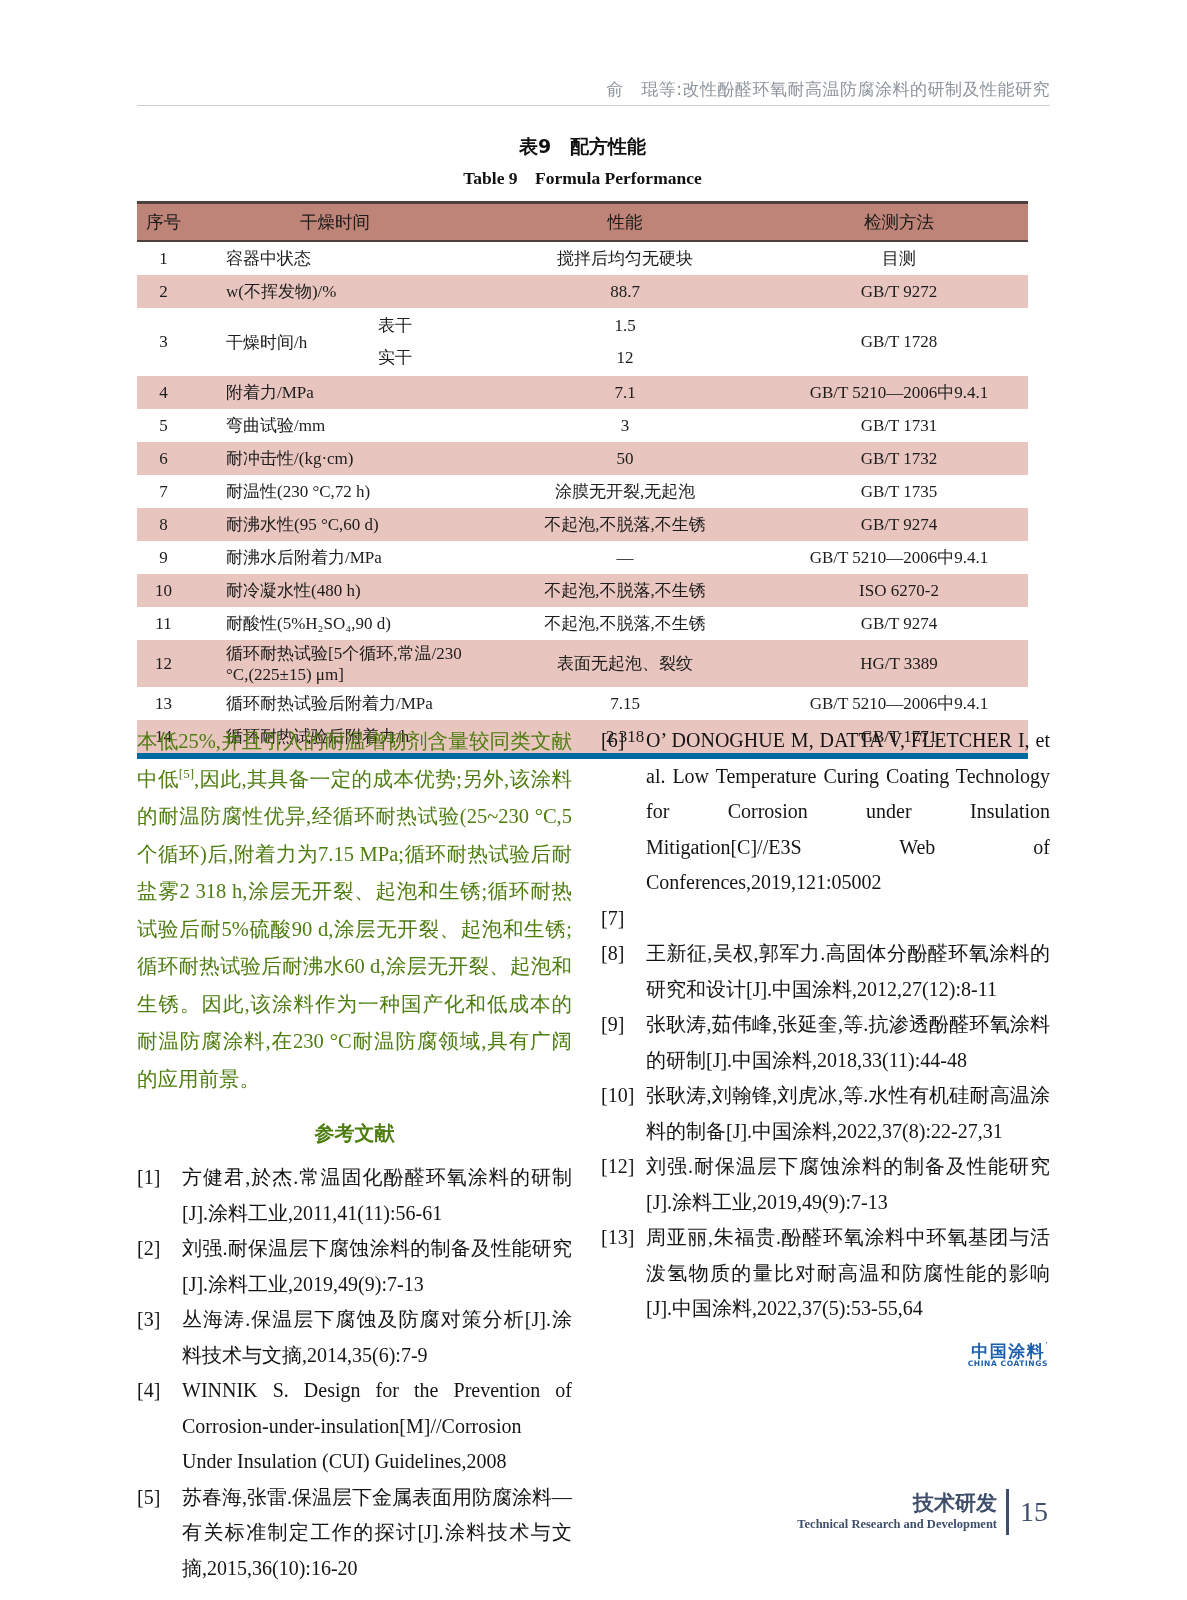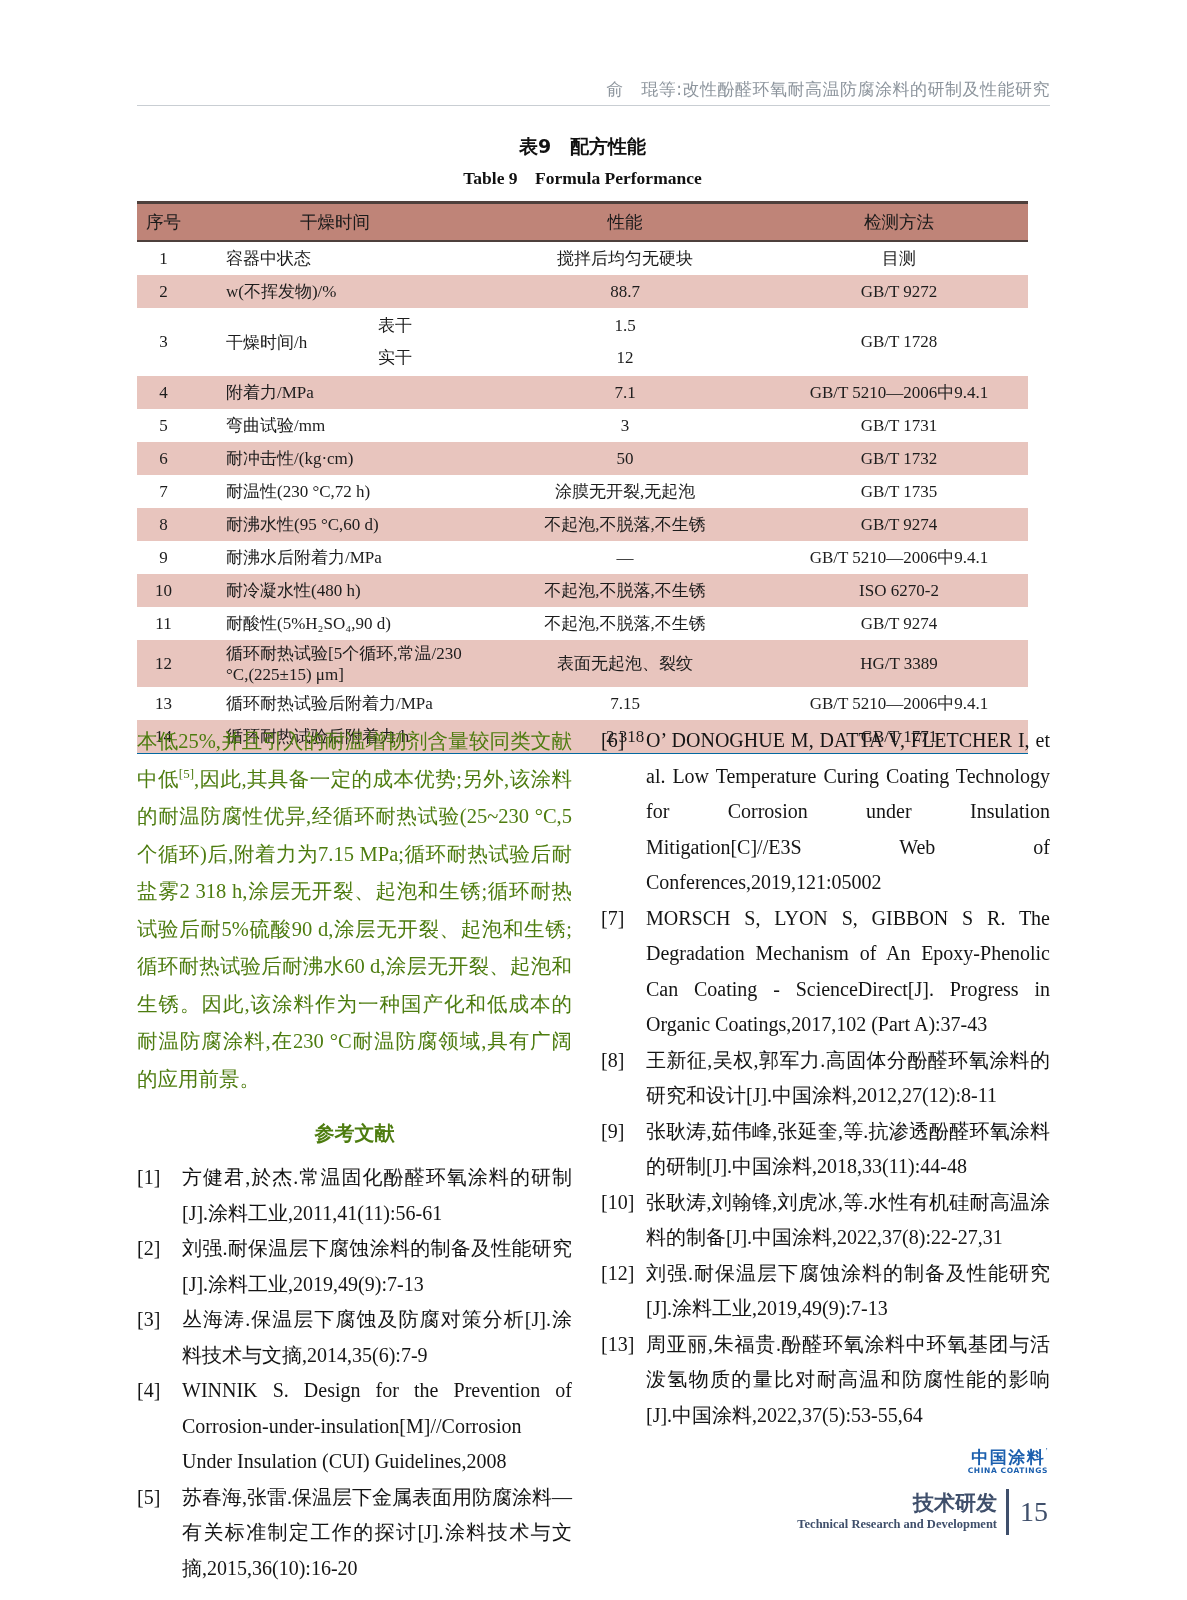--- a/index.html
+++ b/index.html
@@ -16,21 +16,21 @@
     text-align:right; font-size:17px; color:#8d959d;
     font-family:"DejaVu Sans","Liberation Sans",sans-serif; letter-spacing:.5px;
   }
   .head-rule { position:absolute; top:105px; left:137px; width:913px; height:1px; background:#c9ced3; }
 
   
   .table-block { position:absolute; top:134px; left:137px; width:891px; }
   .tbl-title-cn { text-align:center; font-size:19px; font-weight:bold;
     font-family:"DejaVu Sans","Liberation Sans",sans-serif; color:#111; }
   .tbl-title-en { text-align:center; font-size:17.5px; font-weight:bold; margin-top:6px; color:#111; }
-  .tbl { margin-top:11px; border-top:3px solid #4e403c; border-bottom:1px solid #0369a1; }
+  .tbl { margin-top:11px; border-top:3px solid #4e403c; border-bottom:6px solid #0369a1; }
   .thead { display:flex; background:#bf8478; border-bottom:2px solid #4e403c; align-items:center; }
   .th { font-size:17.5px; text-align:center; padding:6px 0; color:#1a1a1a; }
   .c-no { width:53px; }
   .c-item { width:290px; }
   .c-perf { width:290px; }
   .c-method { width:258px; }
   .trow { display:flex; align-items:center; min-height:33px; font-size:17px; }
   .trow.shaded { background:#e8c5be; }
   .tcell { padding:2px 0; }
   .tcell.c-no { text-align:center; }
@@ -213,21 +213,20 @@
         </div>
     </div>
     <div class="col-right">
       <div>
           <div class="ref">
             <span class="ref-label">[6]</span>
             <span class="ref-text">O’ DONOGHUE M, DATTA V, FLETCHER I, et al. Low Temperature Curing Coating Technology for Corrosion under Insulation Mitigation[C]//E3S Web of Conferences,2019,121:05002</span>
           </div>
           <div class="ref">
             <span class="ref-label">[7]</span>
-            <span class="ref-text">MORSCH S, LYON S, GIBBON S R. The Degradation Mechanism of An Epoxy-Phenolic Can Coating - ScienceDirect[J]. Progress in Organic Coatings,2017,102 (Part A):37-43</span>
           </div>
           <div class="ref">
             <span class="ref-label">[8]</span>
             <span class="ref-text">王新征,吴权,郭军力.高固体分酚醛环氧涂料的研究和设计[J].中国涂料,2012,27(12):8-11</span>
           </div>
           <div class="ref">
             <span class="ref-label">[9]</span>
             <span class="ref-text">张耿涛,茹伟峰,张延奎,等.抗渗透酚醛环氧涂料的研制[J].中国涂料,2018,33(11):44-48</span>
           </div>
           <div class="ref">

